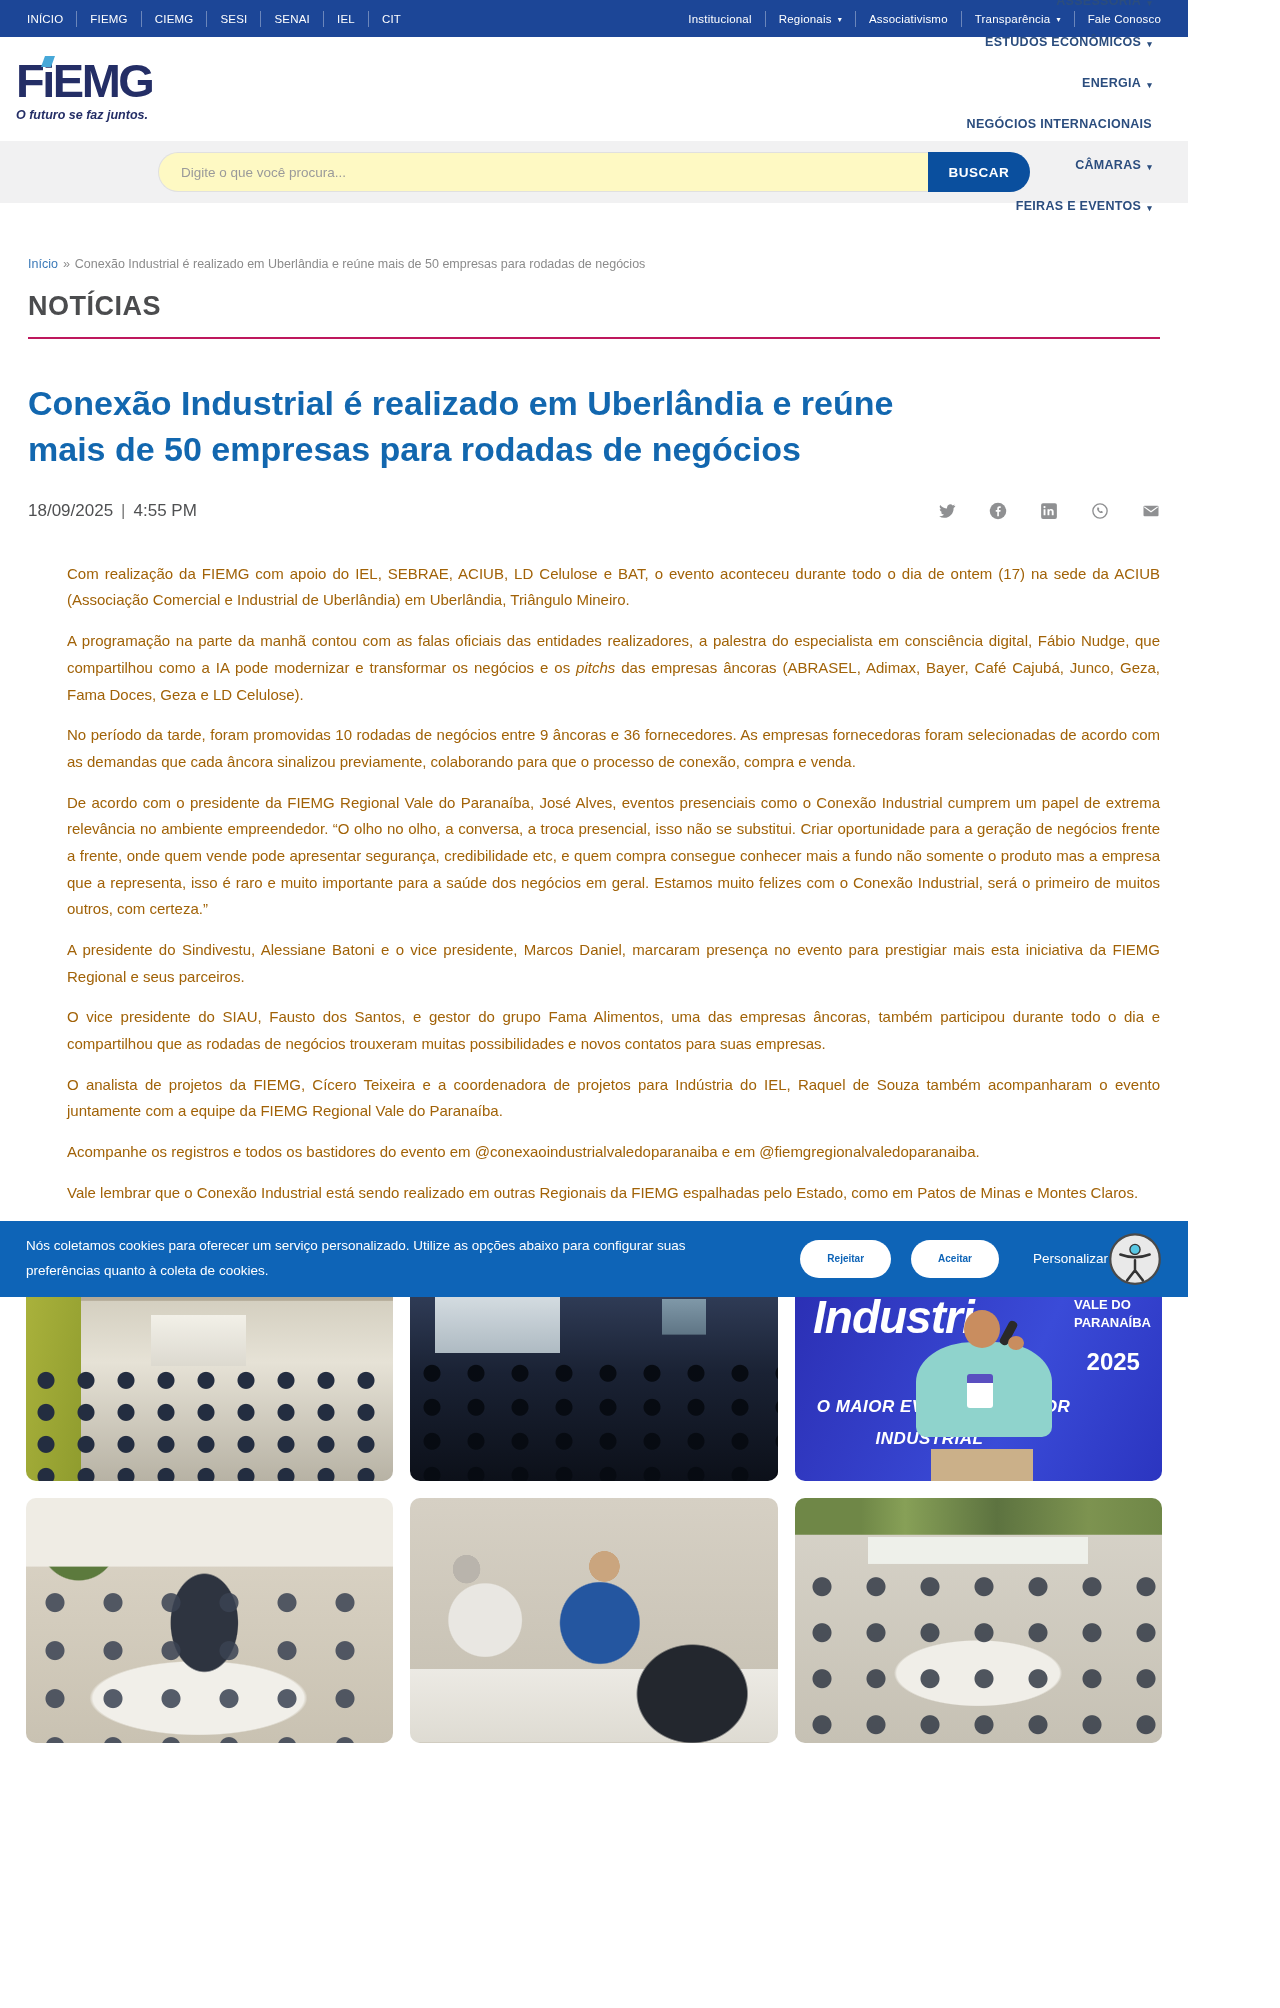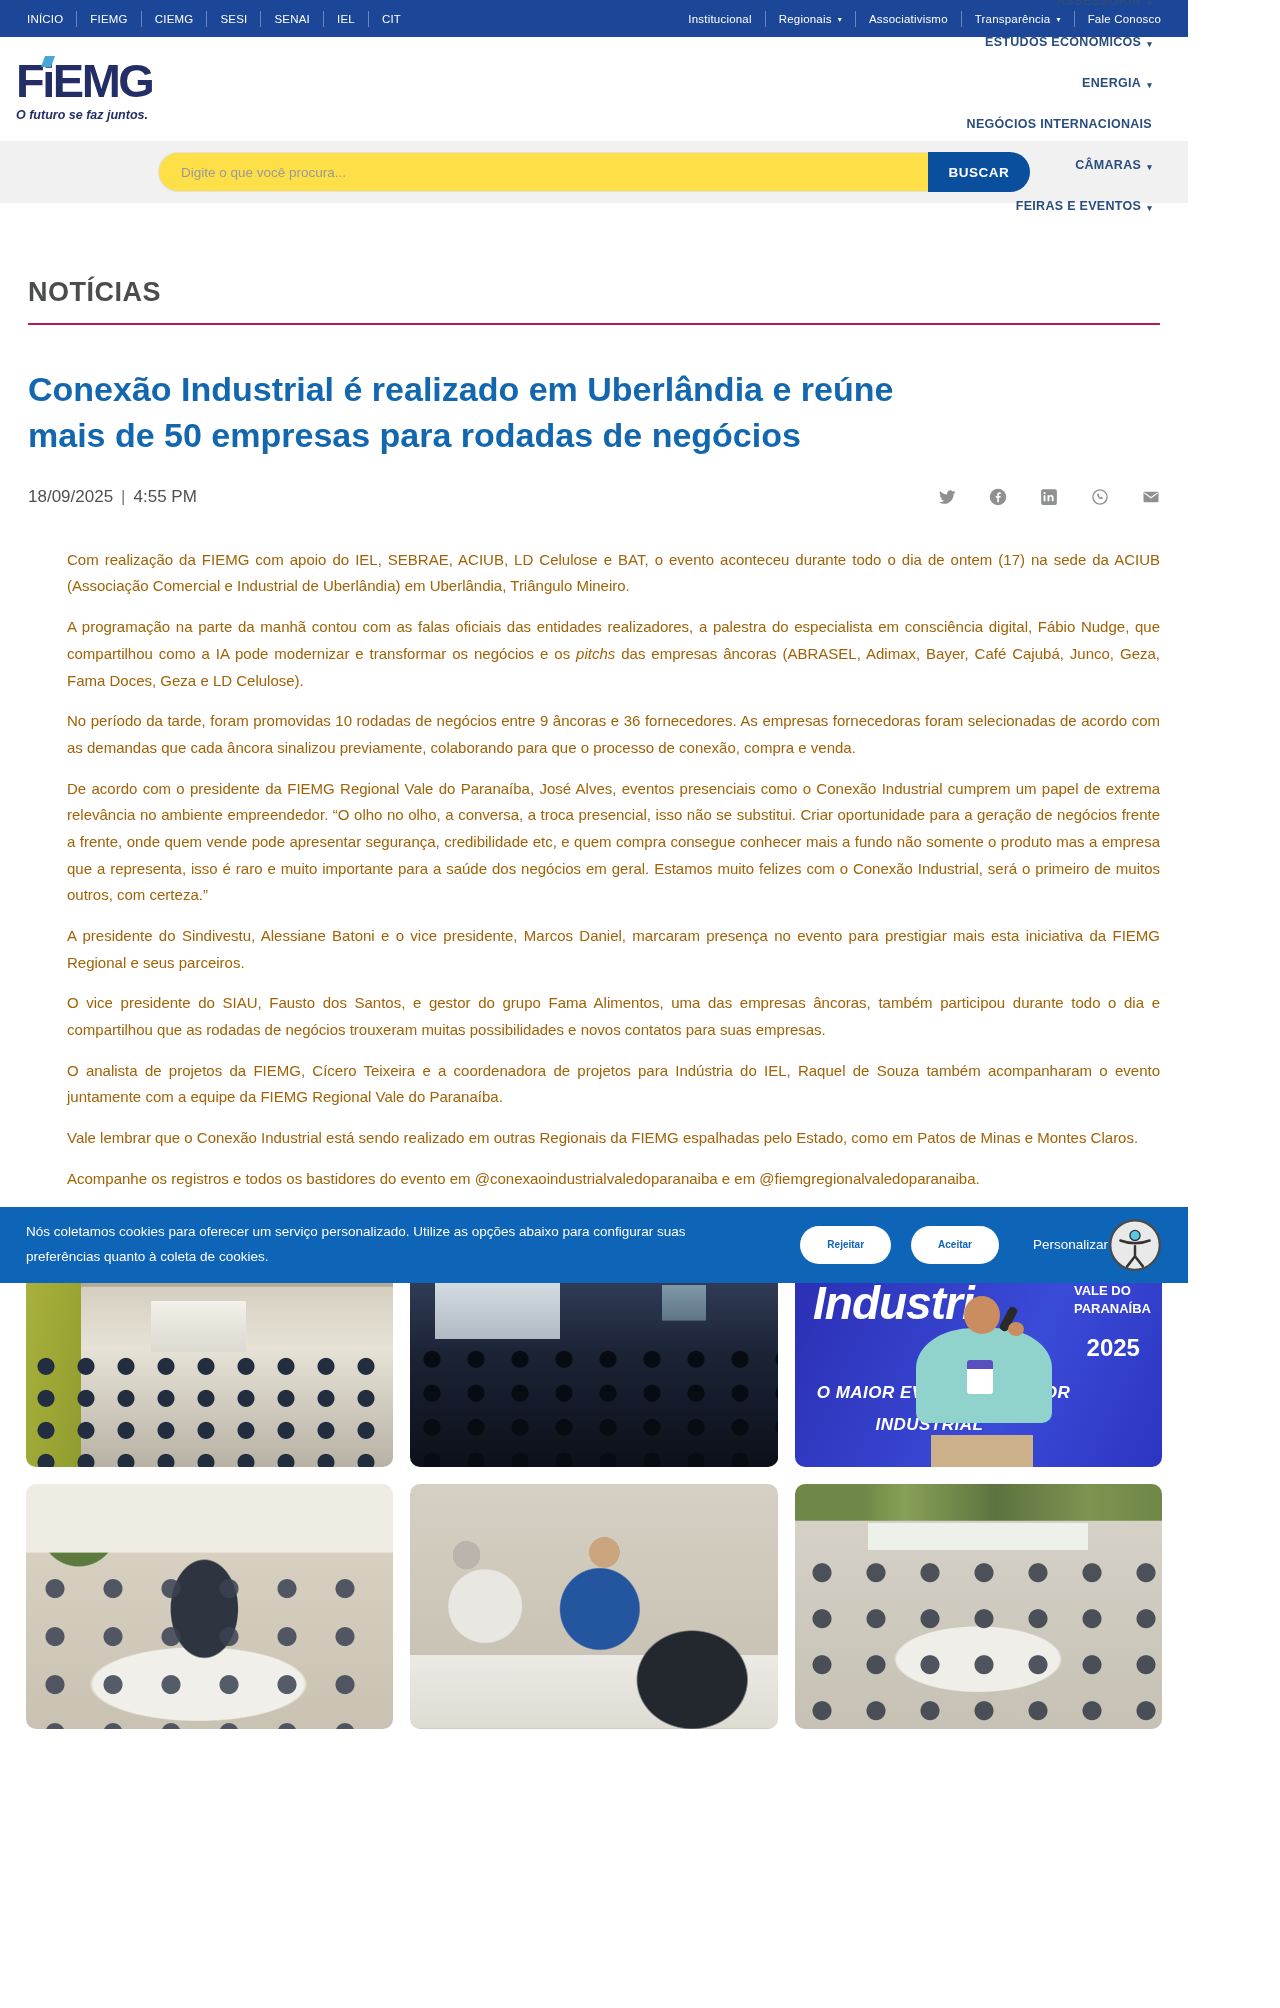--- a/index.html
+++ b/index.html
@@ -22,21 +22,21 @@
   .logo-i { position:relative; }
   .logo-i::after { content:""; position:absolute; top:2px; right:0px; width:10px; height:11px; background:#47a8d8; transform:skewX(-20deg); }
   .tagline { font-size:12.5px; font-weight:bold; font-style:italic; color:#242e66; margin-top:4px; }
   .mainnav { display:flex; align-items:flex-end; gap:27px; margin-top:28px;flex-direction:column; }
   .mainnav a { color:#2b4d7e; font-size:12.5px; font-weight:bold; letter-spacing:.3px; white-space:nowrap; }
   .mainnav .caret { font-size:9px; }
 
   
   .searchband { height:62px; background:#f1f1f2; display:flex; align-items:center; justify-content:center; }
   .searchpill { display:flex; width:872px; height:40px; }
-  .searchpill input { flex:1; border:1px solid #e0e0e0; border-right:none; border-radius:20px 0 0 20px; padding:0 22px; font-size:13.5px; color:#555; outline:none; font-family:"Liberation Sans",sans-serif; background:#fde047; }
+  .searchpill input { flex:1; border:1px solid #e0e0e0; border-right:none; border-radius:20px 0 0 20px; padding:0 22px; font-size:13.5px; color:#555; outline:none; font-family:"Liberation Sans",sans-serif; background:#fef9c3; }
   .searchpill input::placeholder { color:#9a9a9a; }
   .searchpill button { width:102px; background:#0a4f9e; color:#fff; border:none; border-radius:0 20px 20px 0; font-size:13.5px; font-weight:bold; letter-spacing:.5px; cursor:pointer; font-family:"Liberation Sans",sans-serif; }
 
   
   .content { width:1132px; margin:0 auto; padding-top:54px; }
   .breadcrumb { font-size:12.5px; color:#8b8b8b; }
   .breadcrumb a { color:#3a79b8; }
   .breadcrumb .bsep { margin:0 5px; }
   .section-title { margin-top:20px; font-size:27px; font-weight:bold; color:#4b4c4e; letter-spacing:.5px; padding-bottom:15px; border-bottom:2px solid #be185d; }
   .article-title { margin-top:42px; font-size:34px; line-height:1.35; font-weight:bold; color:#1267af; max-width:935px; }
@@ -181,20 +181,23 @@
   </div>
 
   <div class="searchband">
     <div class="searchpill">
       <input type="text" placeholder="Digite o que você procura..." style="">
       <button>BUSCAR</button>
     </div>
   </div>
 
   <main class="content">
+    <div class="breadcrumb">
+      <a>Início</a><span class="bsep">»</span><span>Conexão Industrial é realizado em Uberlândia e reúne mais de 50 empresas para rodadas de negócios</span>
+    </div>
 
     <h2 class="section-title">NOTÍCIAS</h2>
 
     <h1 class="article-title">Conexão Industrial é realizado em Uberlândia e reúne mais de 50 empresas para rodadas de negócios</h1>
 
     <div class="meta-row">
       <div class="date">
         <span>18/09/2025</span><span class="msep">|</span><span>4:55 PM</span>
       </div>
       <div class="share">
@@ -231,22 +234,22 @@
     </div>
 
     <div class="article-body">
         <p><span>Com realização da FIEMG com apoio do IEL, SEBRAE, ACIUB, LD Celulose e BAT, o evento aconteceu durante todo o dia de ontem (17) na sede da ACIUB (Associação Comercial e Industrial de Uberlândia) em Uberlândia, Triângulo Mineiro.</span></p>
         <p><span>A programação na parte da manhã contou com as falas oficiais das entidades realizadores, a palestra do especialista em consciência digital, Fábio Nudge, que compartilhou como a IA pode modernizar e transformar os negócios e os </span><em>pitchs</em><span> das empresas âncoras (ABRASEL, Adimax, Bayer, Café Cajubá, Junco, Geza, Fama Doces, Geza e LD Celulose).</span></p>
         <p><span>No período da tarde, foram promovidas 10 rodadas de negócios entre 9 âncoras e 36 fornecedores. As empresas fornecedoras foram selecionadas de acordo com as demandas que cada âncora sinalizou previamente, colaborando para que o processo de conexão, compra e venda.</span></p>
         <p><span>De acordo com o presidente da FIEMG Regional Vale do Paranaíba, José Alves, eventos presenciais como o Conexão Industrial cumprem um papel de extrema relevância no ambiente empreendedor. “O olho no olho, a conversa, a troca presencial, isso não se substitui. Criar oportunidade para a geração de negócios frente a frente, onde quem vende pode apresentar segurança, credibilidade etc, e quem compra consegue conhecer mais a fundo não somente o produto mas a empresa que a representa, isso é raro e muito importante para a saúde dos negócios em geral. Estamos muito felizes com o Conexão Industrial, será o primeiro de muitos outros, com certeza.”</span></p>
         <p><span>A presidente do Sindivestu, Alessiane Batoni e o vice presidente, Marcos Daniel, marcaram presença no evento para prestigiar mais esta iniciativa da FIEMG Regional e seus parceiros.</span></p>
         <p><span>O vice presidente do SIAU, Fausto dos Santos, e gestor do grupo Fama Alimentos, uma das empresas âncoras, também participou durante todo o dia e compartilhou que as rodadas de negócios trouxeram muitas possibilidades e novos contatos para suas empresas.</span></p>
         <p><span>O analista de projetos da FIEMG, Cícero Teixeira e a coordenadora de projetos para Indústria do IEL, Raquel de Souza também acompanharam o evento juntamente com a equipe da FIEMG Regional Vale do Paranaíba.</span></p>
+        <p><span>Acompanhe os registros e todos os bastidores do evento em @conexaoindustrialvaledoparanaiba e em @fiemgregionalvaledoparanaiba.</span></p>
         <p><span>Vale lembrar que o Conexão Industrial está sendo realizado em outras Regionais da FIEMG espalhadas pelo Estado, como em Patos de Minas e Montes Claros.</span></p>
-        <p><span>Acompanhe os registros e todos os bastidores do evento em @conexaoindustrialvaledoparanaiba e em @fiemgregionalvaledoparanaiba.</span></p>
       </div>
   </main>
 
   <div class="cookie-banner">
     <p class="cookie-msg">Nós coletamos cookies para oferecer um serviço personalizado. Utilize as opções abaixo para configurar suas preferências quanto à coleta de cookies.</p>
     <div class="cookie-actions">
       <button class="cookie-btn">Rejeitar</button>
       <button class="cookie-btn">Aceitar</button>
       <a class="cookie-link">Personalizar</a>
     </div>

